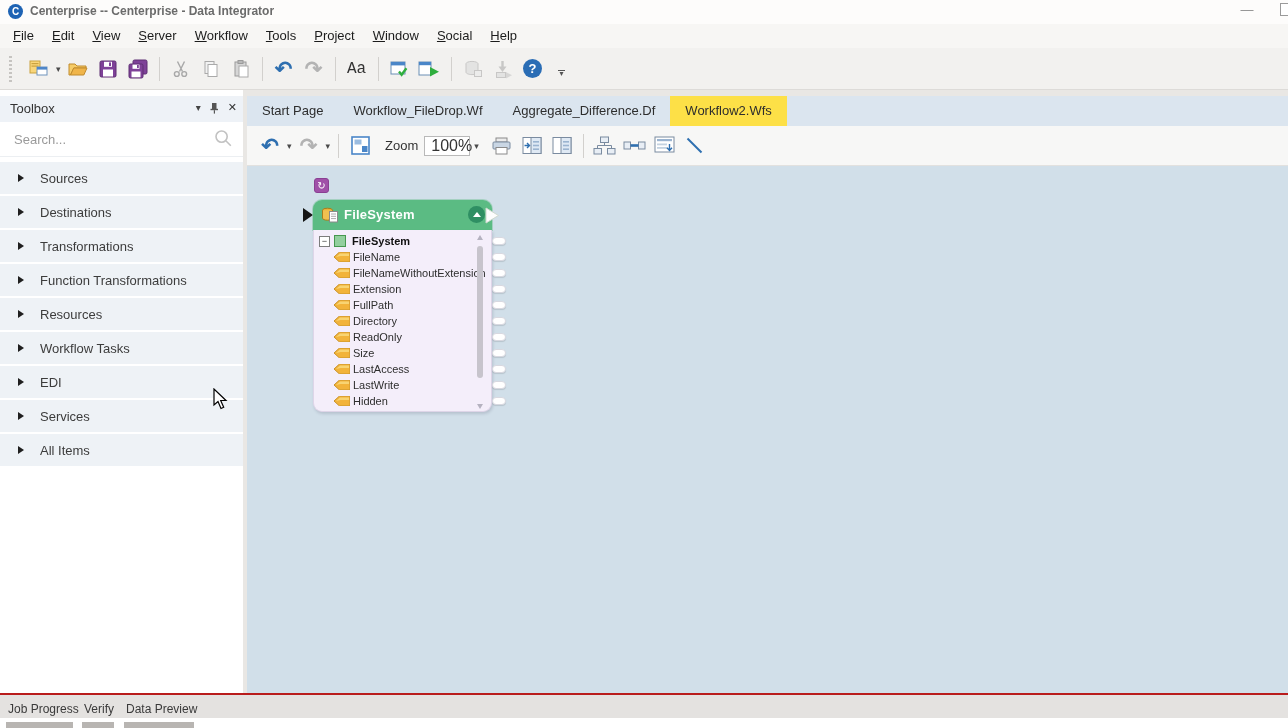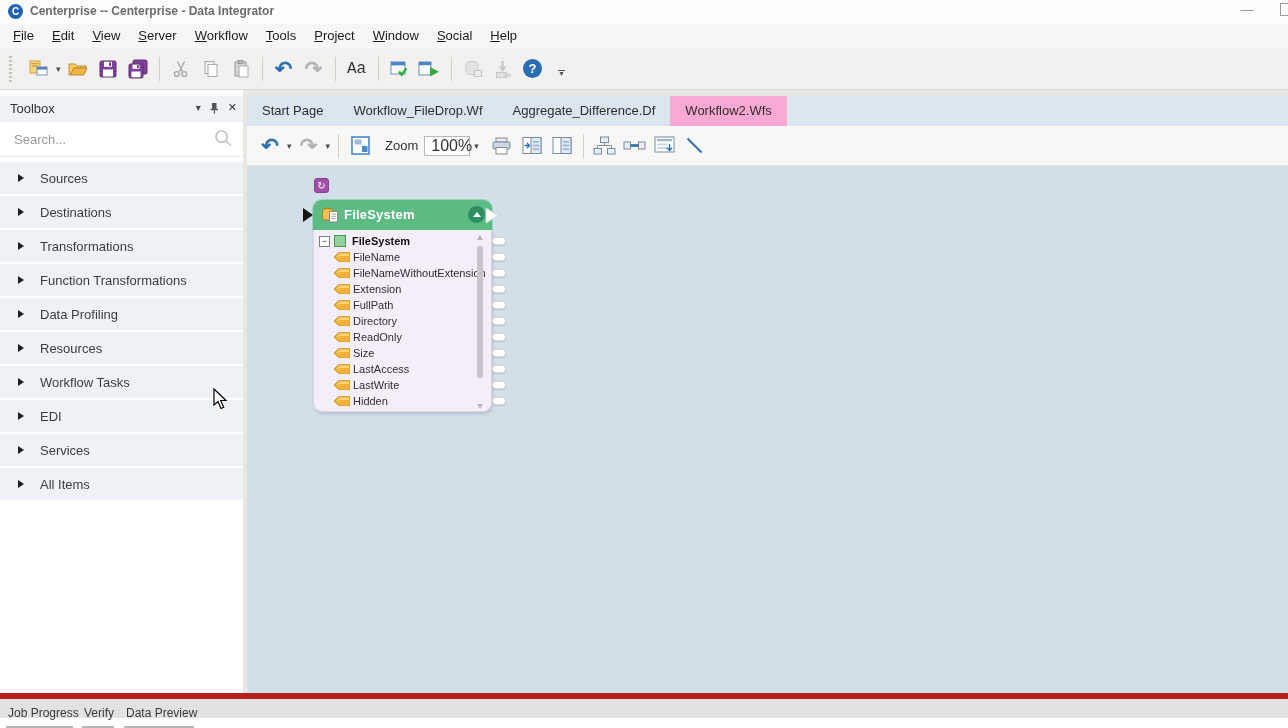--- a/index.html
+++ b/index.html
@@ -54,21 +54,21 @@
   .tb-row{height:32px;margin-bottom:2px;background:#eef2f6;display:flex;align-items:center;}
   .tb-arrow{width:0;height:0;border-left:6px solid #1f1f1f;border-top:4px solid transparent;
             border-bottom:4px solid transparent;margin-left:18px;}
   .tb-label{margin-left:16px;font-size:13px;color:#3c3c3c;}
   .splitter{position:absolute;left:243px;top:90px;width:4px;height:603px;background:#e9e7e4;}
 
   
   .docarea{position:absolute;left:247px;top:90px;width:1242px;height:603px;background:#e9e7e4;}
   .tabstrip{position:absolute;left:0;top:6px;width:1041px;height:30px;background:#dbe5ef;display:flex;}
   .tab{padding:0 15px;font-size:13px;color:#2d2d2d;line-height:30px;}
-  .tab.active{background:#f9a8d4;}
+  .tab.active{background:#fde047;}
   .doc-toolbar{position:absolute;left:0;top:36px;width:1041px;height:40px;background:#f7f7f6;
                border-bottom:1px solid #e2e1df;display:flex;align-items:center;box-sizing:border-box;padding-left:8px;}
   .zoomlbl{font-size:13px;color:#333;margin:0 6px 0 10px;}
   .zoomcombo{width:46px;height:20px;background:#fff;border:1px solid #b9b9b9;font-size:16px;color:#333;
              display:flex;align-items:center;padding-left:6px;box-sizing:border-box;}
   .zoomcaret{font-size:9px;color:#4a4a4a;margin:0 8px 0 4px;}
 
   
   .canvas{position:absolute;left:0;top:76px;width:1041px;height:527px;background:#d1dfe9;}
 
@@ -100,21 +100,21 @@
                 border-right:3.5px solid transparent;border-bottom:5px solid #b5b2c0;}
   .nscroll .dnA{position:absolute;left:1px;bottom:1px;width:0;height:0;border-left:3.5px solid transparent;
                 border-right:3.5px solid transparent;border-top:5px solid #b5b2c0;}
   .nscroll .thumb{position:absolute;left:1px;top:12px;width:6px;height:132px;background:#c7c4cc;border-radius:3px;}
   .port{position:absolute;left:179px;width:14px;height:8px;background:#fff;border:1px solid #d8d8e0;
         border-radius:4px;box-sizing:border-box;box-shadow:0 1px 1px rgba(0,0,0,.12);}
 
   .cursor{position:absolute;left:213px;top:388px;z-index:50;}
 
   
-  .statusbar{position:absolute;left:0;top:693px;width:1288px;height:25px;background:#e4e2e0;border-top:6px solid #b91c1c;box-sizing:border-box;}
+  .statusbar{position:absolute;left:0;top:693px;width:1288px;height:25px;background:#e4e2e0;border-top:2px solid #b91c1c;box-sizing:border-box;}
   .sb-lbl{position:absolute;top:7px;font-size:12px;color:#3a3a3a;}
   .sb-bar{position:absolute;top:27px;height:9px;background:#b8b5b2;}
 </style>
 </head>
 <body>
 
 <div class="app">
 
   <div class="titlebar">
     <div class="appicon">C</div>
@@ -275,24 +275,20 @@
       <div class="tb-row">
         <span class="tb-arrow"></span>
         <span class="tb-label">Transformations</span>
       </div>
       <div class="tb-row">
         <span class="tb-arrow"></span>
         <span class="tb-label">Function Transformations</span>
       </div>
       <div class="tb-row">
         <span class="tb-arrow"></span>
-        <span class="tb-label">Data Profiling</span>
-      </div>
-      <div class="tb-row">
-        <span class="tb-arrow"></span>
         <span class="tb-label">Resources</span>
       </div>
       <div class="tb-row">
         <span class="tb-arrow"></span>
         <span class="tb-label">Workflow Tasks</span>
       </div>
       <div class="tb-row">
         <span class="tb-arrow"></span>
         <span class="tb-label">EDI</span>
       </div>

